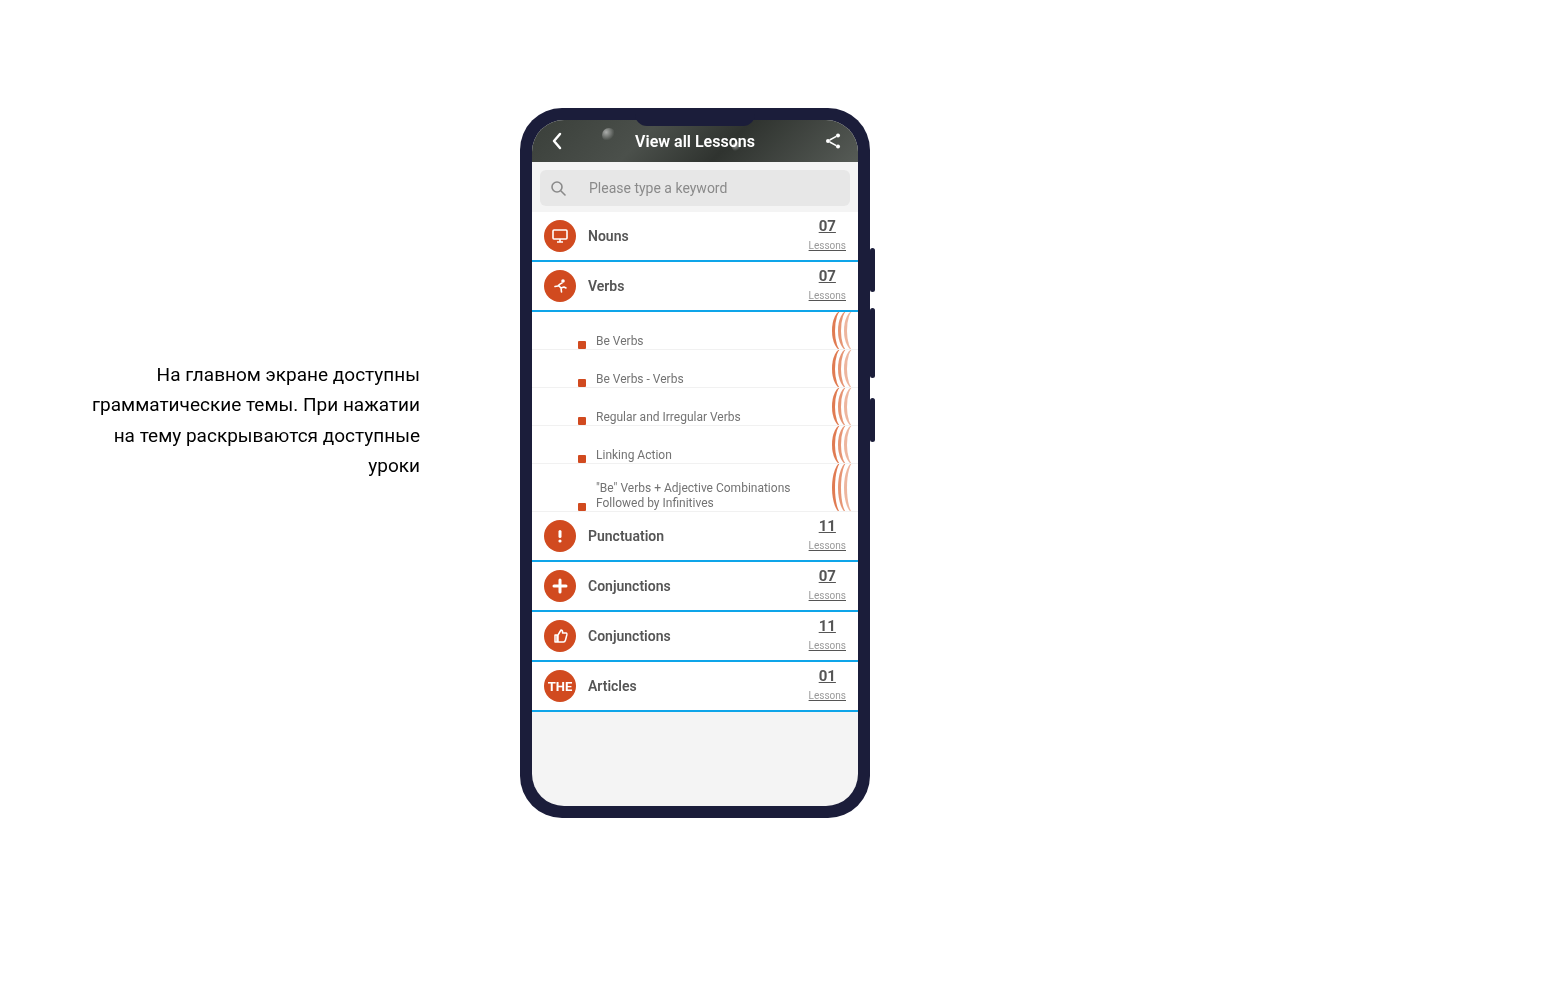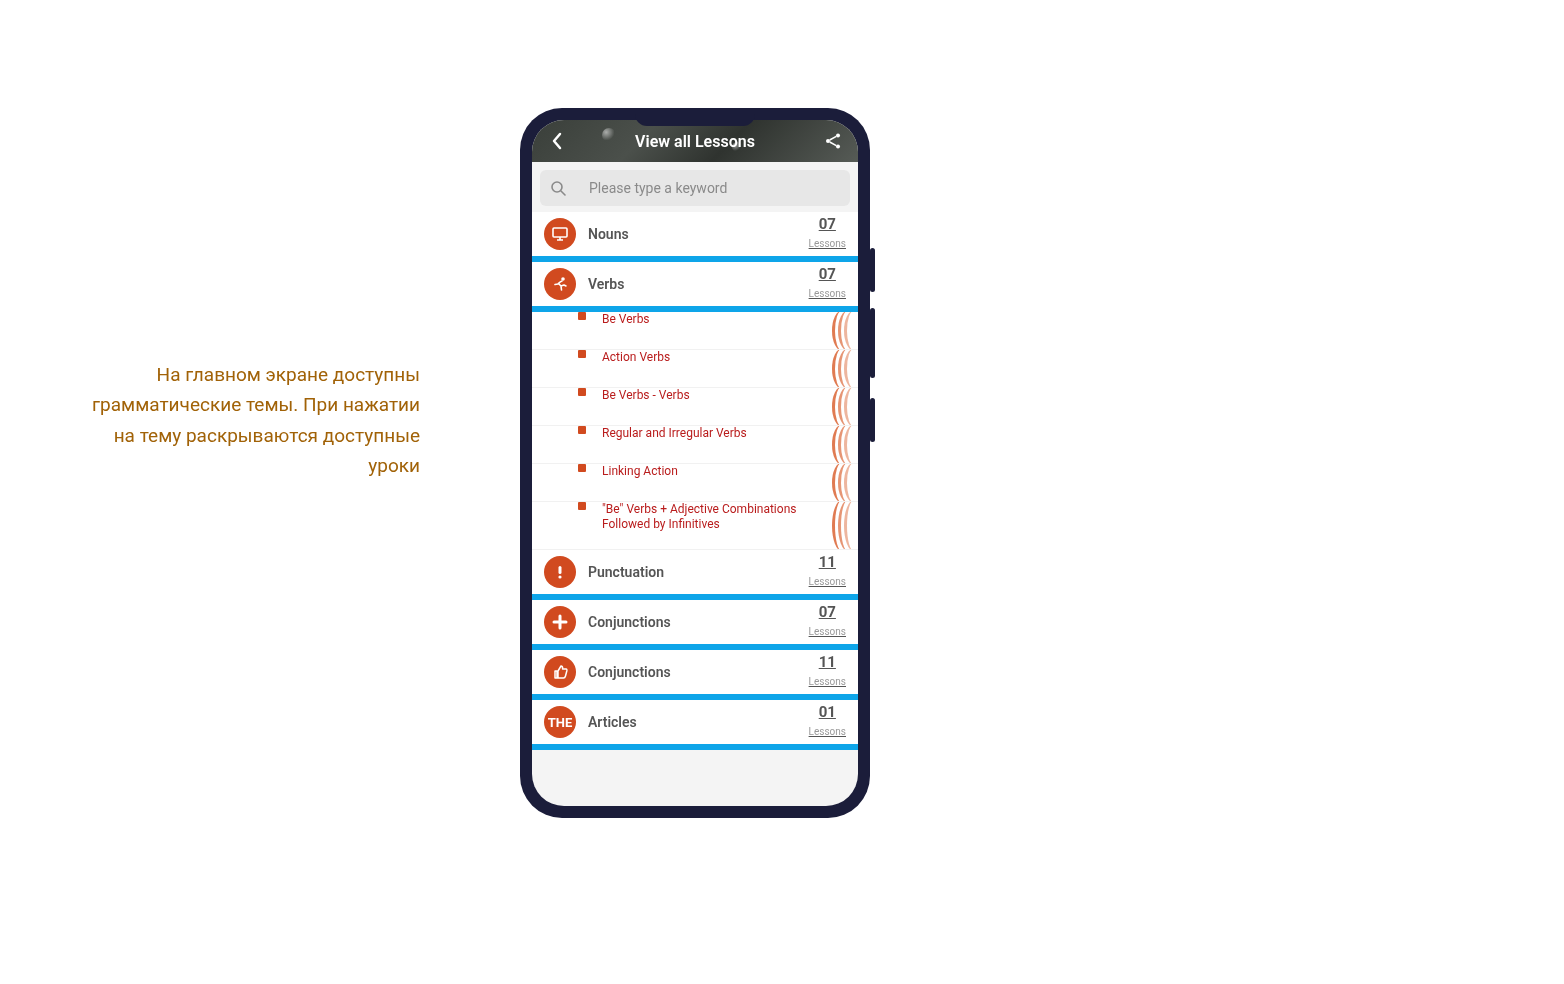--- a/index.html
+++ b/index.html
@@ -10,21 +10,21 @@
     font-family: -apple-system, BlinkMacSystemFont, "Segoe UI", Roboto, Arial, sans-serif;
     position: relative;
     overflow: hidden;
   }
   .caption {
     position: absolute;
     left: 70px;
     top: 360px;
     width: 350px;
     text-align: right;
-    color: #a16207;
+    color: #000000;
     font-size: 19px;
     line-height: 1.6;
   }
   .phone-frame {
     position: absolute;
     left: 520px;
     top: 80px;
     width: 350px;
     height: 710px;
     background: #1b1d3a;
@@ -77,41 +77,41 @@
     padding:0 10px;
     color:#8a8a8a;
     font-size:14px;
     gap:23px;
   }
   .list { background:#fff; }
   .cat-row {
     display:flex; align-items:center;
     height:50px;
     padding:0 12px;
-    border-bottom:6px solid #0ea5e9;
+    border-bottom:2px solid #0ea5e9;
     gap:12px;
   }
   .cat-icon {
     width:32px; height:32px; border-radius:50%;
     background:#d14a1f;
     flex:0 0 32px;
     display:flex; align-items:center; justify-content:center;
     color:#fff; font-size:13px; font-weight:700;
   }
   .cat-label { flex:1; font-size:14px; font-weight:600; color:#555; }
   .cat-count { text-align:center; color:#555;text-decoration:underline; }
   .cat-count .num { font-size:15px; font-weight:700; display:block; line-height:1; }
   .cat-count .sub { font-size:10px; color:#999; }
   .sub-row {
-    display:flex; align-items:flex-start;
+    display:flex; align-items:flex-end;
     height:38px;
     padding:0 10px 0 46px;
     border-bottom:1px solid #f1f1f1;
-    gap:16px;
-    font-size:12px; color:#b91c1c;
+    gap:10px;
+    font-size:12px; color:#737373;
     position:relative;
   }
   .sub-row.tall { height:48px; }
   .sub-bullet { width:8px; height:8px; background:#d14a1f; flex:0 0 8px; border-radius:1px; }
   .sub-label { flex:1; line-height:1.25; padding-right:26px; }
   .sub-swipe {
     position:absolute; right:0; top:0; bottom:0; width:26px;
     overflow:hidden;
   }
   .sub-swipe span {
@@ -198,29 +198,20 @@
         <span class="sub-bullet"></span>
         <span class="sub-label">Be Verbs</span>
         <div class="sub-swipe">
             <span></span>
             <span></span>
             <span></span>
           </div>
       </div>
       <div class="sub-row">
         <span class="sub-bullet"></span>
-        <span class="sub-label">Action Verbs</span>
-        <div class="sub-swipe">
-            <span></span>
-            <span></span>
-            <span></span>
-          </div>
-      </div>
-      <div class="sub-row">
-        <span class="sub-bullet"></span>
         <span class="sub-label">Be Verbs - Verbs</span>
         <div class="sub-swipe">
             <span></span>
             <span></span>
             <span></span>
           </div>
       </div>
       <div class="sub-row">
         <span class="sub-bullet"></span>
         <span class="sub-label">Regular and Irregular Verbs</span>

